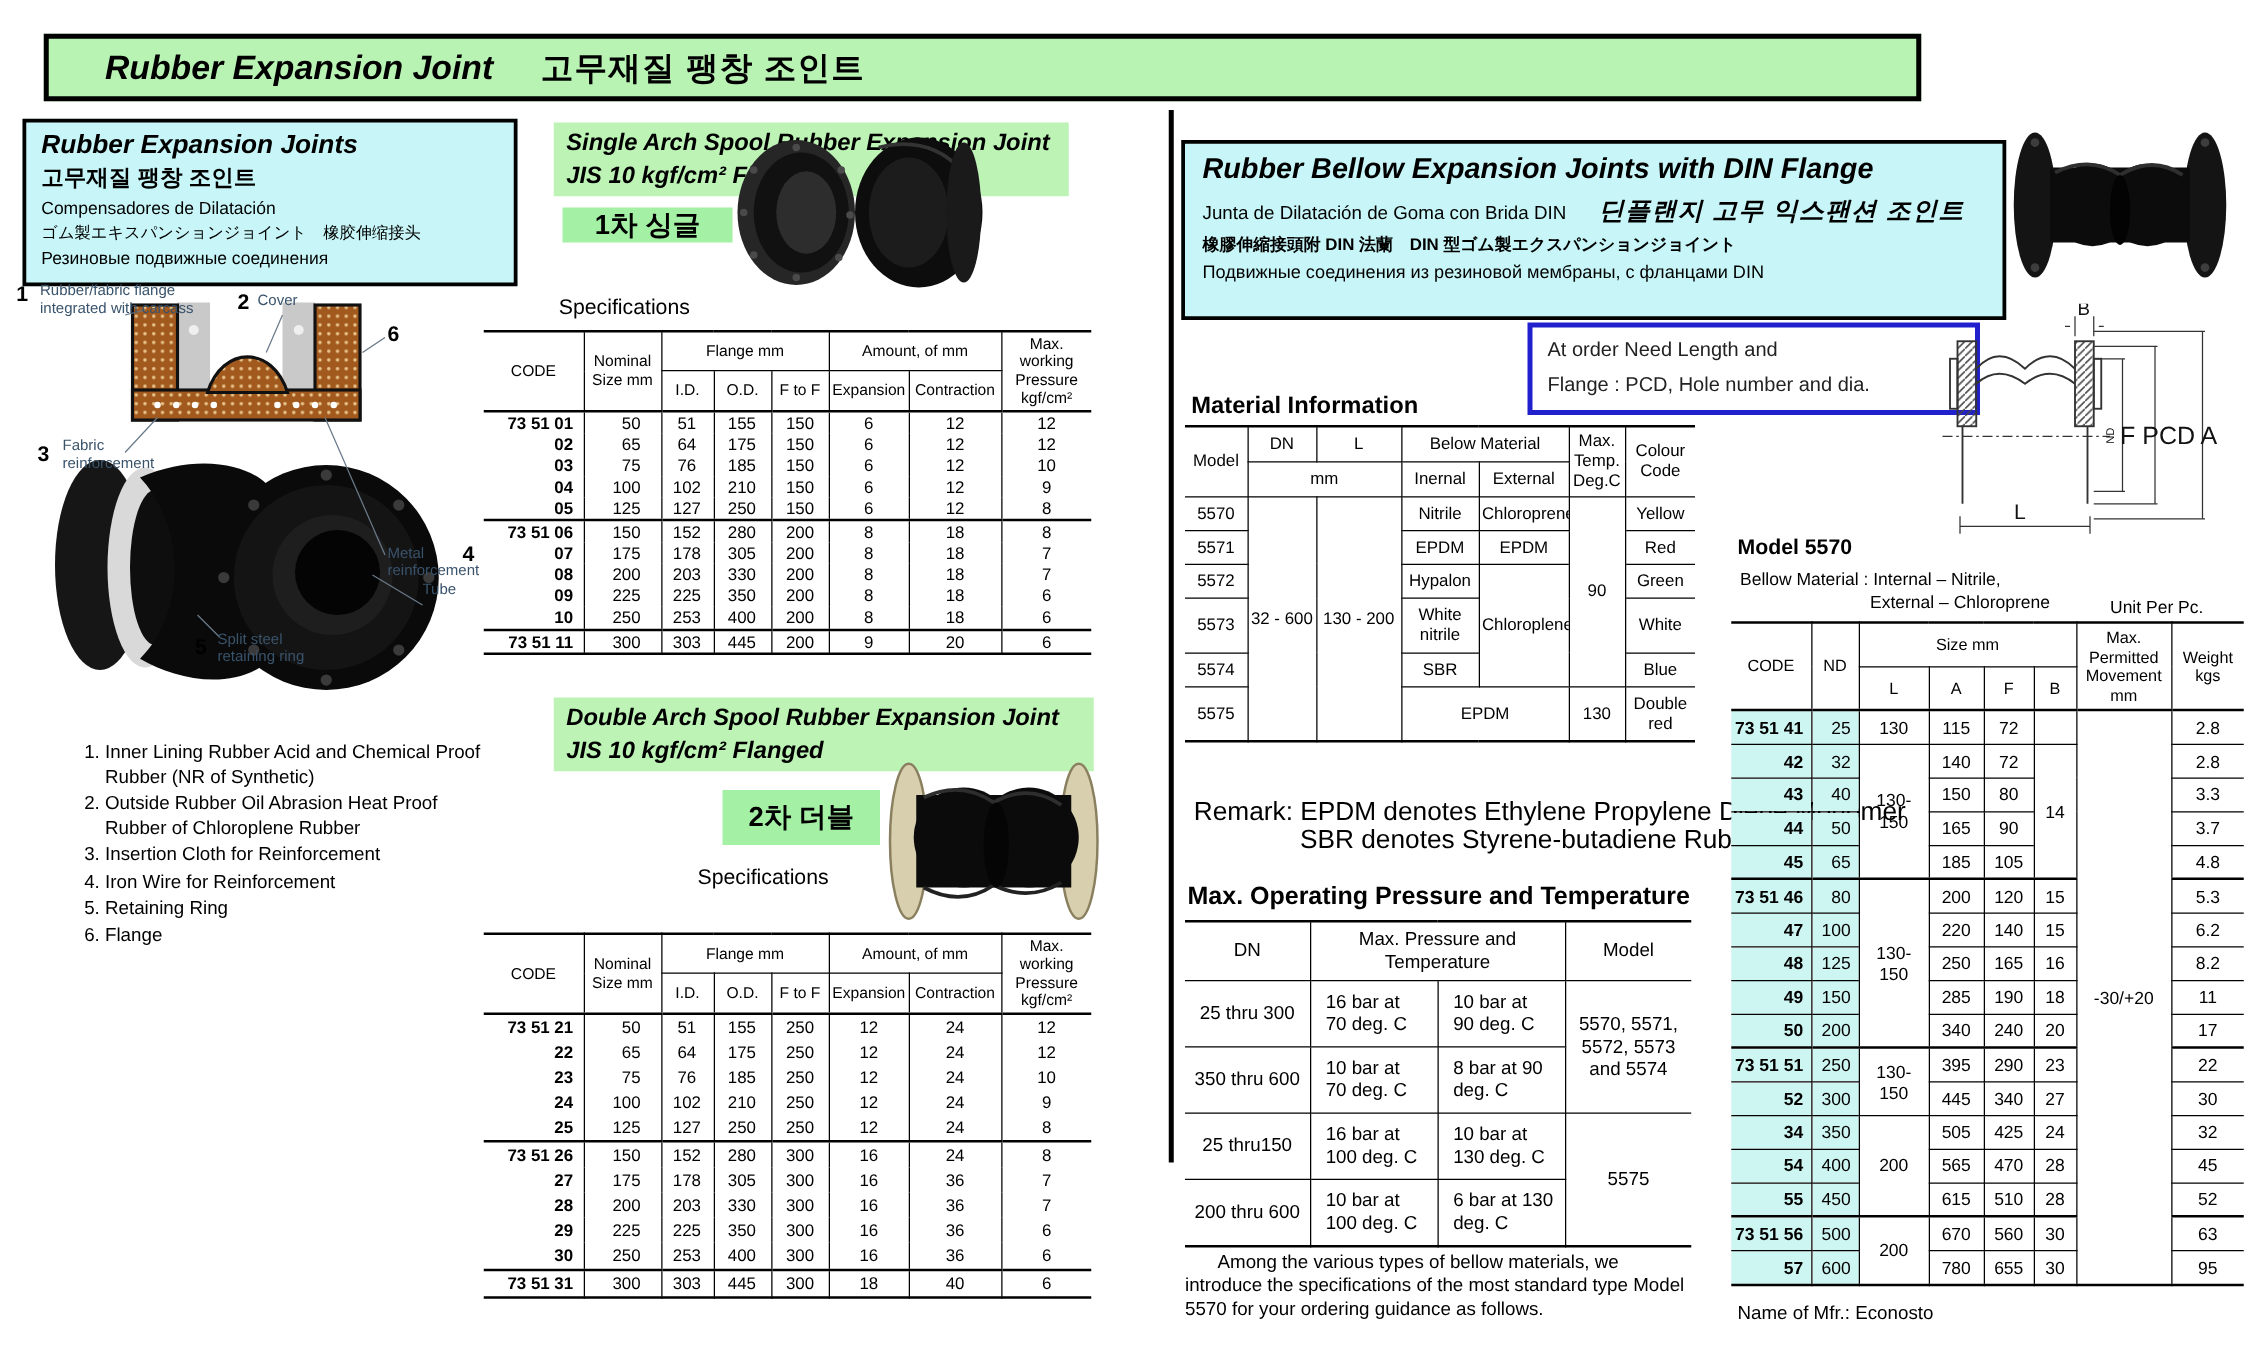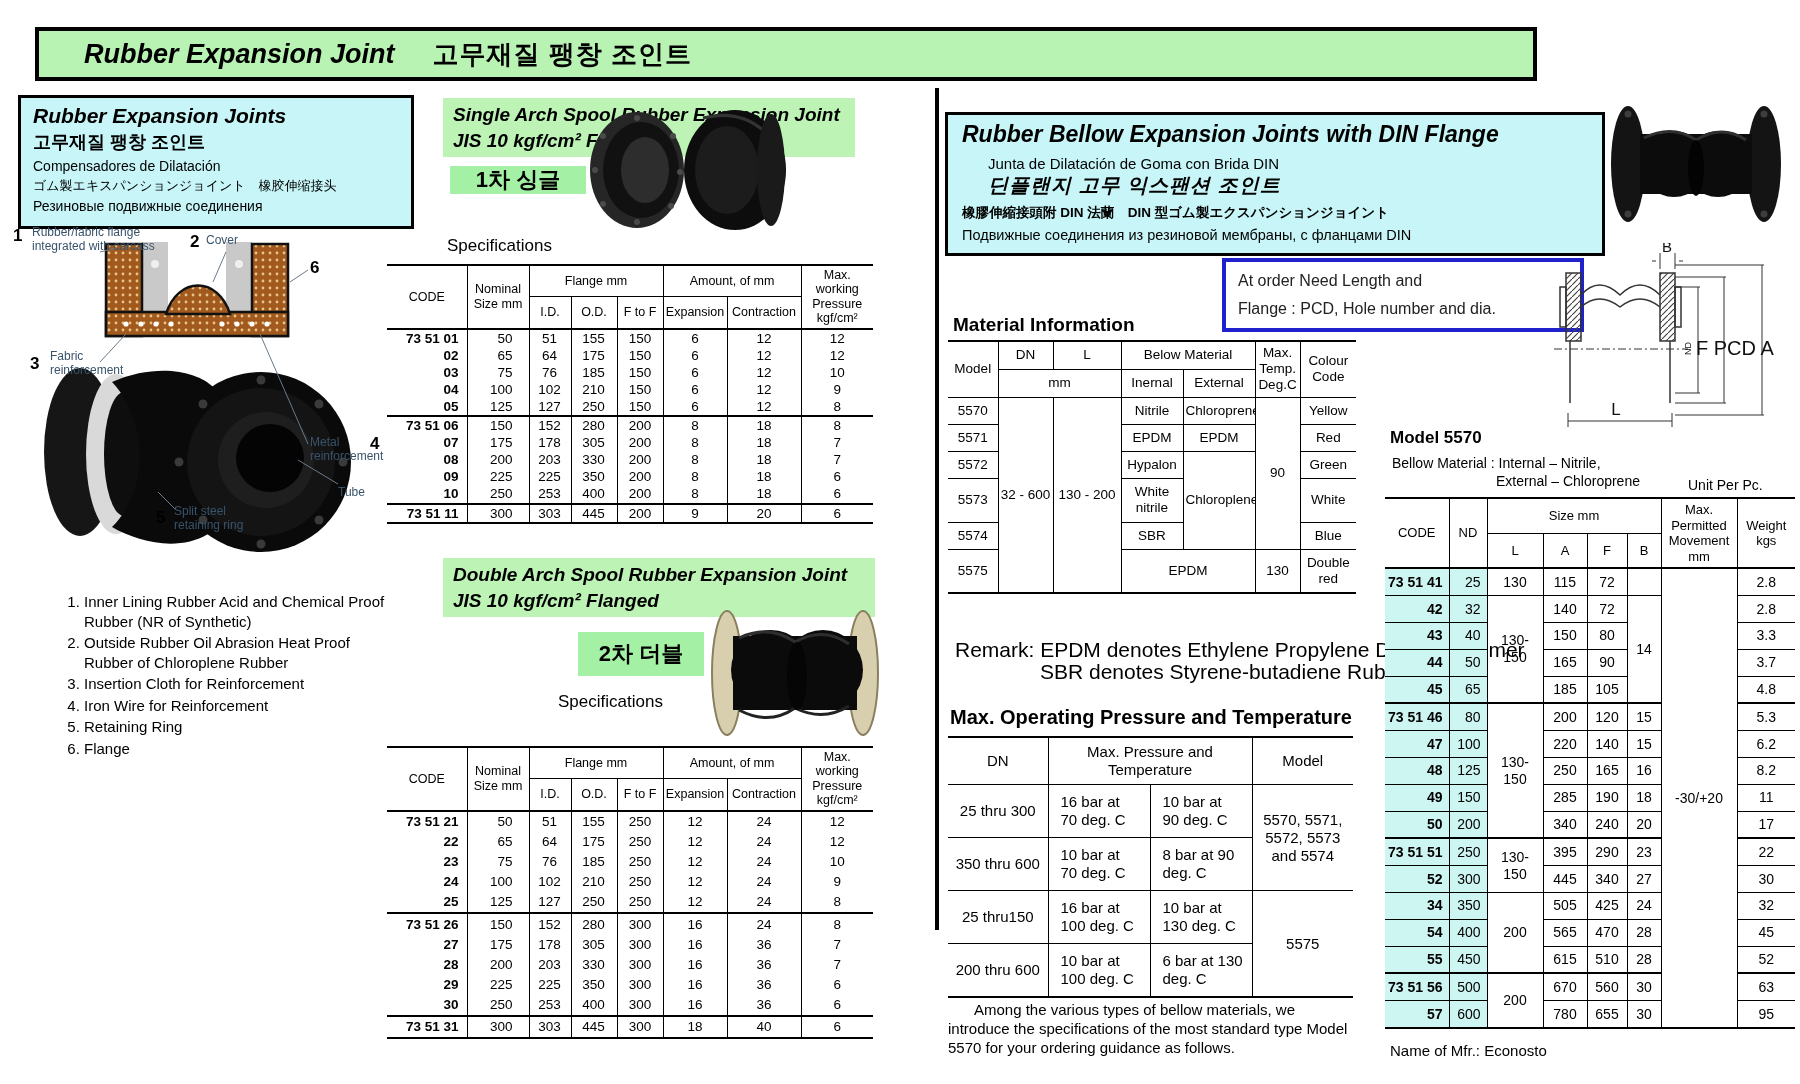--- a/index.html
+++ b/index.html
@@ -76,21 +76,21 @@
   .model .gs td{border-top:2px solid #000;}
   .model td.code{text-align:right;font-weight:bold;padding-right:6px;}
   .model td.nd{text-align:right;padding-right:6px;}
   .cy{background:#cdf5f1;}
 
   
   .divider{left:935px;top:88px;width:4px;height:842px;background:#000;}
   .rpanel{left:945px;top:112px;width:626px;height:126px;background:#c8f6f8;border:3px solid #000;
           padding:6px 14px;box-sizing:content-box;}
   .rp-title{font-size:23px;font-weight:bold;font-style:italic;}
-  .rp-row2{display:flex;align-items:baseline;margin-top:7px;flex-direction:column;}
+  .rp-row2{display:flex;align-items:baseline;margin-top:7px;}
   .rp-es{font-size:15px;}
   .rp-ko{font-size:20px;font-weight:bold;font-style:italic;margin-left:26px;letter-spacing:1px;}
   .rp-zh{font-size:13.5px;font-weight:bold;margin-top:5px;}
   .rp-ru{font-size:14.5px;margin-top:5px;}
 
   .notebox{left:1222px;top:258px;width:330px;height:56px;border:4px solid #2020cc;background:#fff;
            padding:5px 12px;box-sizing:content-box;font-size:16px;color:#222;line-height:1.75;}
   .heading19{font-size:19px;font-weight:bold;}
   .heading20{font-size:20px;font-weight:bold;}
   .remark{font-size:21px;}
@@ -180,21 +180,21 @@
 integrated with carcass</div>
     <span class="conum" style="left:182px;top:10px;">2</span>
     <div class="callout" style="left:198px;top:12px;">Cover</div>
     <span class="conum" style="left:302px;top:36px;">6</span>
     <span class="conum" style="left:22px;top:132px;">3</span>
     <div class="callout" style="left:42px;top:128px;">Fabric
 reinforcement</div>
     <div class="callout" style="left:302px;top:214px;">Metal
 reinforcement</div>
     <span class="conum" style="left:362px;top:212px;">4</span>
-    <div class="callout" style="left:330px;top:264px;">Tube</div>
+    <div class="callout" style="left:330px;top:243px;">Tube</div>
     <span class="conum" style="left:148px;top:286px;">5</span>
     <div class="callout" style="left:166px;top:283px;">Split steel
 retaining ring</div>
   </div>
 
   <div class="abs legend">
     <ol>
         <li>Inner Lining Rubber  Acid and Chemical Proof Rubber (NR of Synthetic)</li>
         <li>Outside Rubber  Oil Abrasion Heat Proof Rubber of Chloroplene Rubber</li>
         <li>Insertion Cloth for Reinforcement</li>

